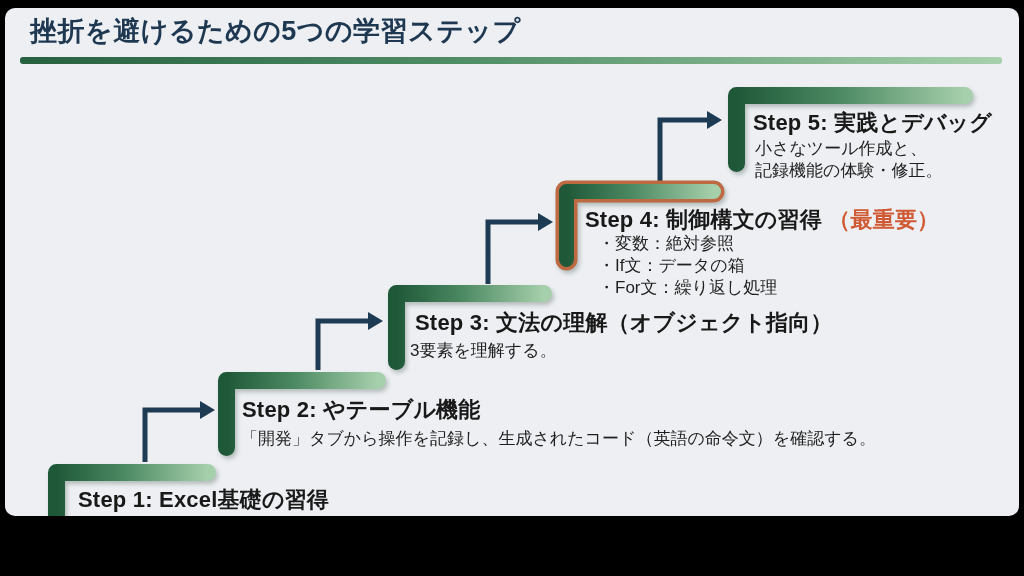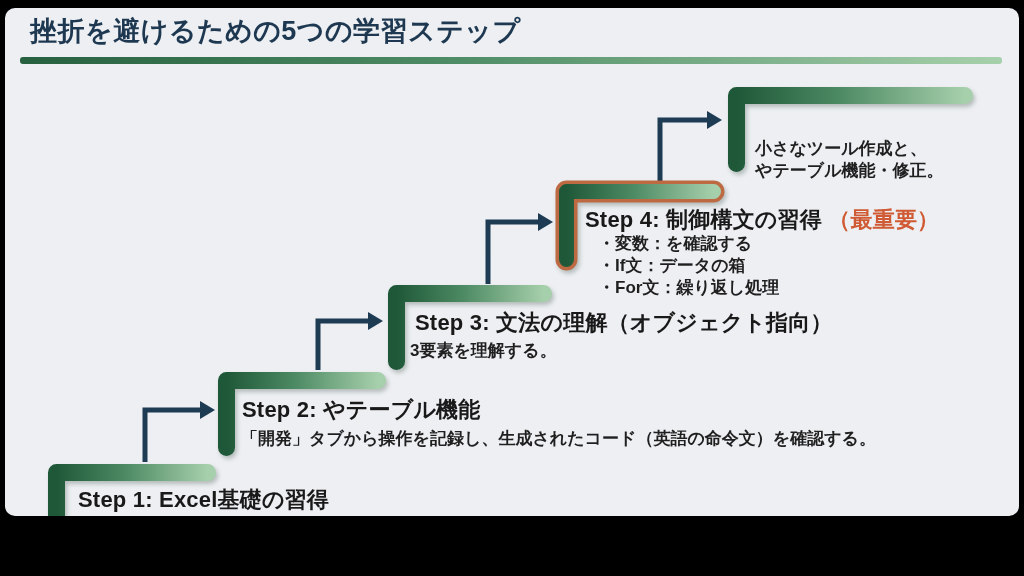--- a/index.html
+++ b/index.html
@@ -20,21 +20,21 @@
   .title-underline{
     position:absolute;left:15px;top:49px;width:982px;height:7px;border-radius:3px;
     background:linear-gradient(90deg,#27603f 0%,#4f8d66 45%,#a7d0ac 100%);
   }
   .bracket{position:absolute;overflow:visible;filter:drop-shadow(2px 3px 2px rgba(50,70,60,.30));}
   .step-title{
     position:absolute;font-size:22px;font-weight:800;color:#191919;
     white-space:nowrap;letter-spacing:0.2px;
   }
   .step-desc{
-    position:absolute;font-size:17px;font-weight:700;color:#1f1f1f;
+    position:absolute;font-size:17px;font-weight:400;color:#1f1f1f;
     white-space:nowrap;line-height:22px;
   }
   .highlight{color:#d05a33;}
   .arrows{position:absolute;left:0;top:0;pointer-events:none;}
   .logo{
     position:absolute;left:936px;top:540px;display:flex;align-items:center;gap:4px;
   }
   .logo-text{font-size:12px;font-weight:600;color:#3b4045;letter-spacing:0.2px;}
 </style>
 </head>
@@ -88,31 +88,32 @@
   <div class="step-desc" style="left:405px;top:332px">
     <div>3要素を理解する。</div>
   </div>
 
   <svg class="bracket" style="left:553px;top:175px" width="10" height="10">
     <path d="M 8.5 76.5 L 8.5 8.5 L 155.5 8.5" fill="none" stroke="#bd6a42" stroke-width="22" stroke-linecap="round" stroke-linejoin="round"></path>
     <path d="M 8.5 76.5 L 8.5 8.5 L 155.5 8.5" fill="none" stroke="url(#gGreen)" stroke-width="15" stroke-linecap="round" stroke-linejoin="round"></path>
   </svg>
   <div class="step-title" style="left:580px;top:197px"><span>Step 4: 制御構文の習得 </span><span class="highlight">（最重要）</span></div>
   <div class="step-desc" style="left:593px;top:225px">
-    <div>・変数：を確認する</div>
+    <div>・変数：絶対参照</div>
     <div>・If文：データの箱</div>
     <div>・For文：繰り返し処理</div>
   </div>
 
   <svg class="bracket" style="left:723px;top:79px" width="10" height="10">
     <path d="M 8.5 76.5 L 8.5 8.5 L 236.5 8.5" fill="none" stroke="url(#gGreen)" stroke-width="17" stroke-linecap="round" stroke-linejoin="round"></path>
   </svg>
+  <div class="step-title" style="left:748px;top:100px">Step 5: 実践とデバッグ</div>
   <div class="step-desc" style="left:750px;top:130px">
     <div>小さなツール作成と、</div>
-    <div>やテーブル機能・修正。</div>
+    <div>記録機能の体験・修正。</div>
   </div>
 
   <div class="logo">
     <svg width="13" height="12" viewBox="0 0 13 12">
       <path d="M2 9 a4.5 4.5 0 0 1 9 0" fill="none" stroke="#3b4045" stroke-width="1.6" stroke-linecap="round"></path>
       <path d="M4.6 9 a1.9 1.9 0 1 1 3.8 0" fill="none" stroke="#3b4045" stroke-width="1.5" stroke-linecap="round"></path>
     </svg>
     <span class="logo-text">NotebookLM</span>
   </div>
 

